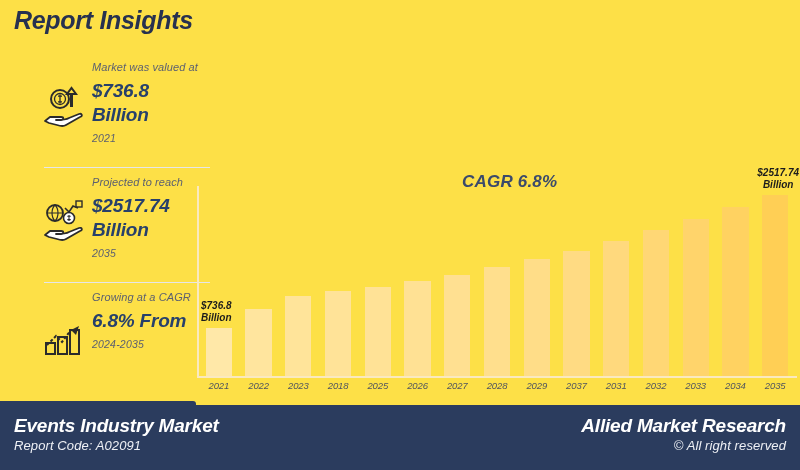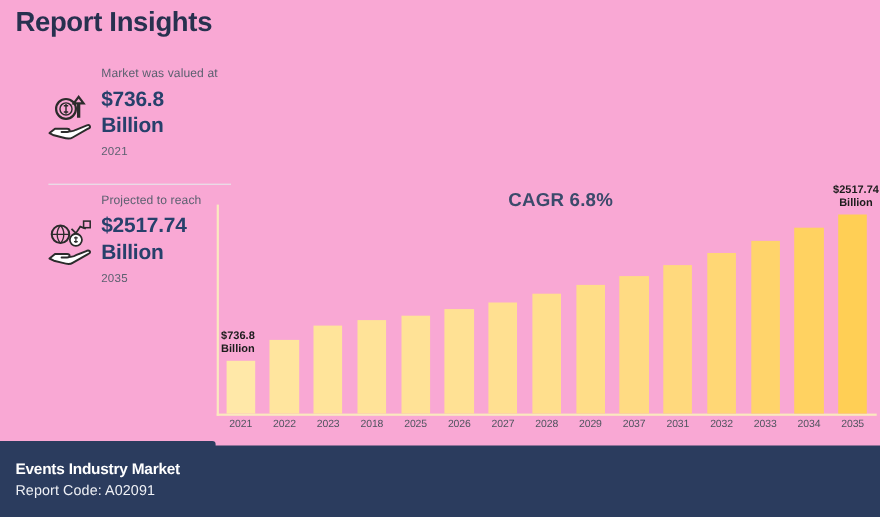--- a/index.html
+++ b/index.html
@@ -7,21 +7,22 @@
   }
   body {
     width: 800px; height: 470px;
     background: #f7f7f8;
     font-family: "Liberation Sans", sans-serif;
     overflow: hidden;
     position: relative;
   }
   #page {
     position: absolute; inset: 0;
-    background: #f9a8d4;
+    background: #fde047;
+    font-style: italic;
   }
 
   
   .page-title {
     position: absolute;
     left: 14px; top: 6px;
     font-size: 25px;
     font-weight: bold;
     color: #27314f;
     letter-spacing: -0.3px;
@@ -184,21 +185,21 @@
   .footer-left {
     position: absolute;
     left: 14px; top: 11px;
   }
   .footer-right {
     position: absolute;
     right: 14px; top: 11px;
     text-align: right;
   }
   .f-strong {
-    font-size: 14px;
+    font-size: 19px;
     font-weight: bold;
     letter-spacing: -0.2px;
     line-height: 20px;
   }
   .f-sub {
     font-size: 13px;
     font-weight: normal;
     line-height: 19px;
     color: #eef0f5;
     letter-spacing: 0.1px;
@@ -252,20 +253,37 @@
         </svg>
       </span>
       <div class="insight-body">
         <div class="ins-label">Projected to reach</div>
         <div class="ins-value">$2517.74</div>
         <div class="ins-value2">Billion</div>
         <div class="ins-period">2035</div>
       </div>
     </div>
 
+    <div class="insight">
+      <span class="divider-line"></span>
+      <span class="insight-icon">
+        <svg viewBox="0 0 50 50" width="50" height="50">
+          <rect x="6" y="31" width="9" height="11" fill="none" stroke="#2b2b2b" stroke-width="2"></rect>
+          <rect x="18" y="25" width="9" height="17" fill="none" stroke="#2b2b2b" stroke-width="2"></rect>
+          <rect x="30" y="18" width="9" height="24" fill="none" stroke="#2b2b2b" stroke-width="2"></rect>
+          <path d="M7 33 l9-9 6 6 9-12" fill="none" stroke="#2b2b2b" stroke-width="2" stroke-dasharray="3 2"></path>
+          <path d="M31 18 l8-4 -3 9 z" fill="#2b2b2b"></path>
+        </svg>
+      </span>
+      <div class="insight-body">
+        <div class="ins-label">Growing at a CAGR</div>
+        <div class="ins-value">6.8% From</div>
+        <div class="ins-period">2024-2035</div>
+      </div>
+    </div>
 
   </div>
 
   <div class="chart">
     <div class="cagr-note">CAGR 6.8%</div>
     <div class="plot">
       <span class="axis-y"></span>
       <span class="axis-x"></span>
       <div class="bars" id="bars">
           <div class="bar-slot">
@@ -341,15 +359,19 @@
         <div class="xlabel">2035</div>
       </div>
   </div>
 
   <div class="footer">
     <span class="footer-notch"></span>
     <div class="footer-left">
       <div class="f-strong">Events Industry Market</div>
       <div class="f-sub">Report Code: A02091</div>
     </div>
+    <div class="footer-right">
+      <div class="f-strong">Allied Market Research</div>
+      <div class="f-sub">© All right reserved</div>
+    </div>
   </div>
 
 </div>
 
 </body></html>

